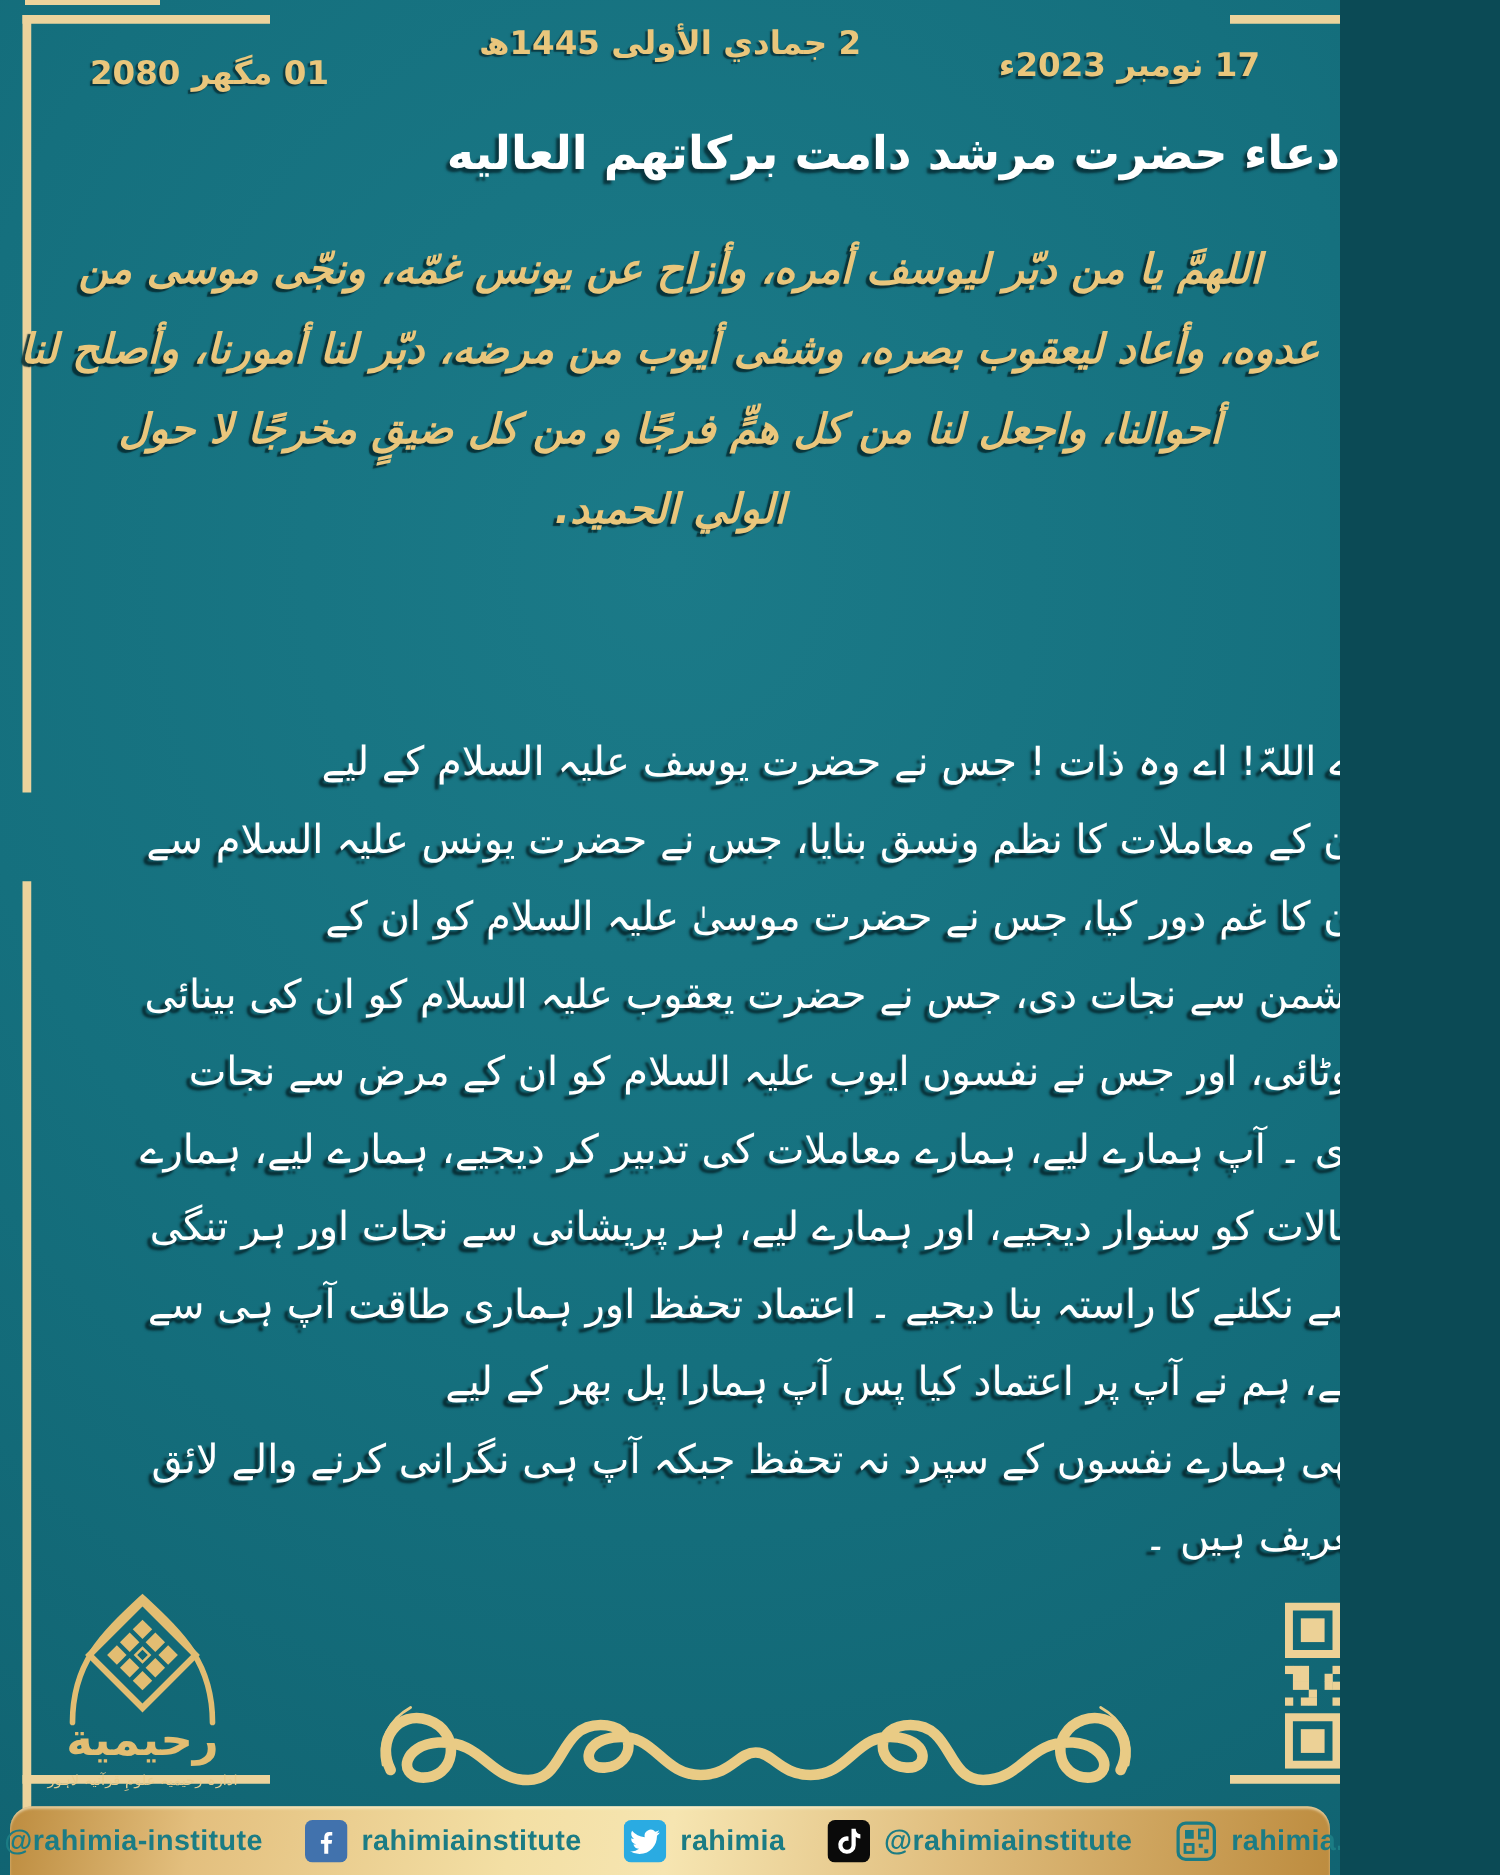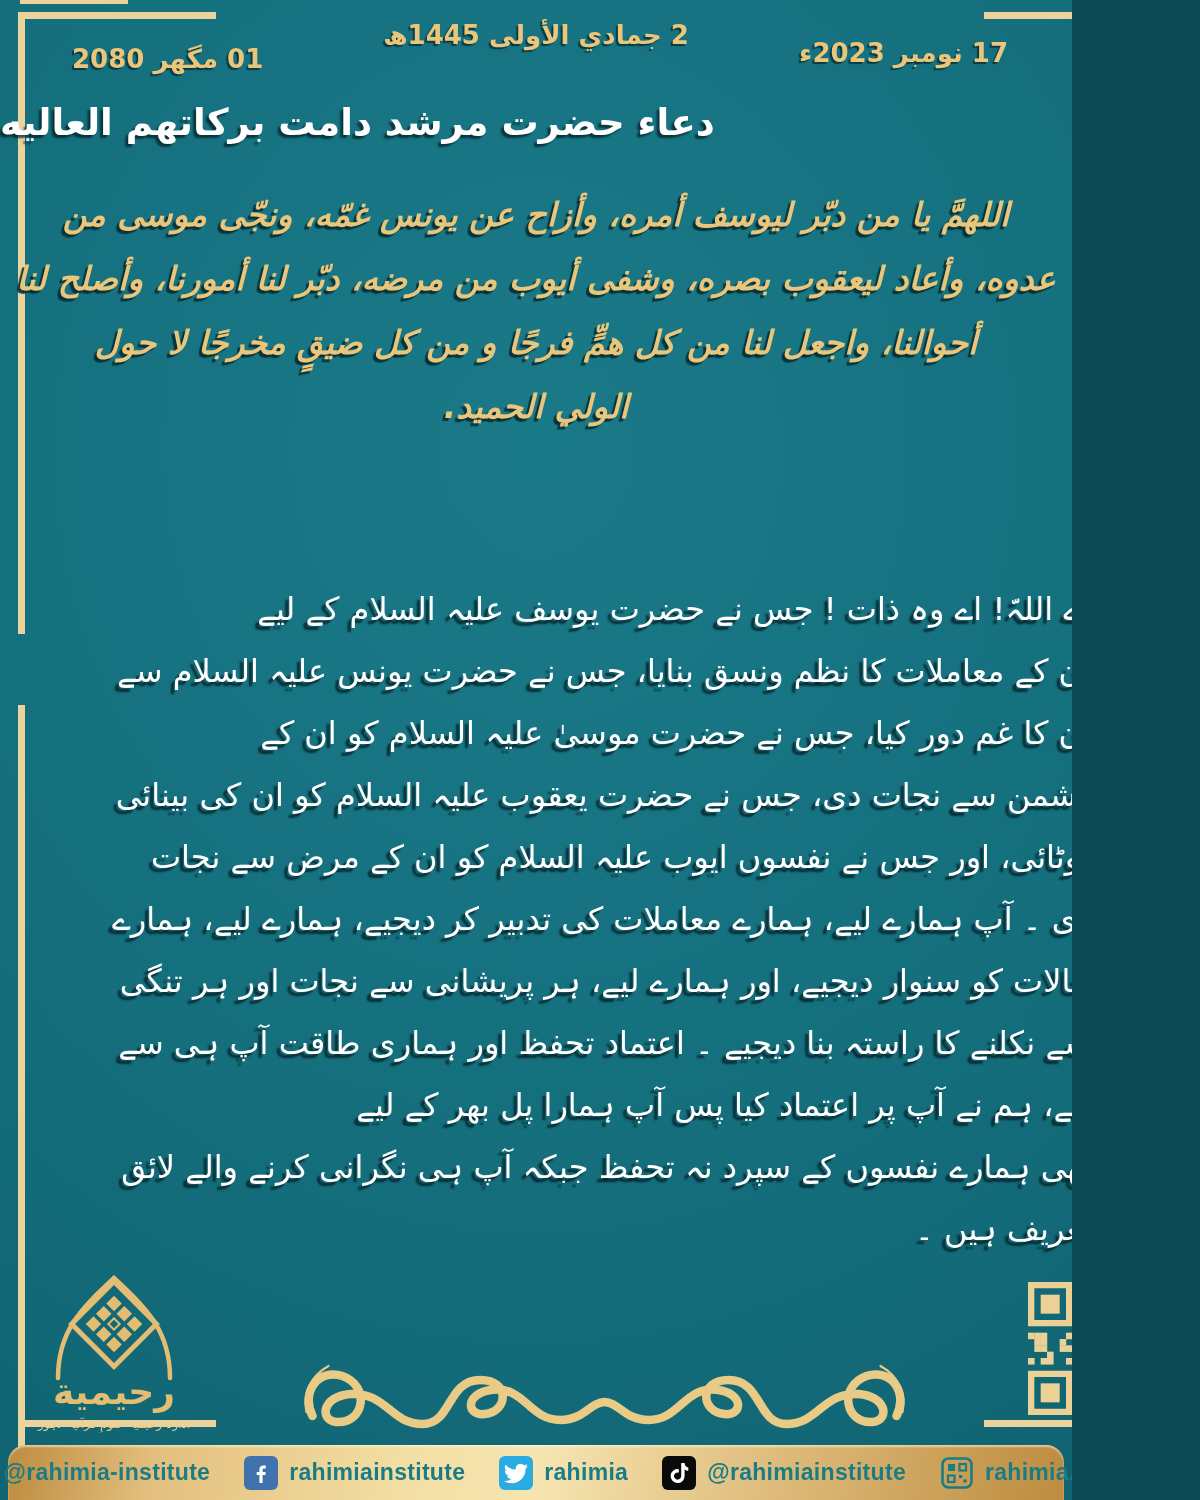--- a/index.html
+++ b/index.html
@@ -7,21 +7,21 @@
     font-family:"DejaVu Sans",sans-serif;
     background:radial-gradient(120% 95% at 50% 30%, var(--background-top,#1b7a88) 0%, #15707e 45%, var(--background-bottom,#0f5f6d) 100%);}
   
   .seg{position:absolute;background:var(--border-gold,#ecd39c);}
   
   .date{position:absolute;color:var(--gold,#e9c67c);font-size:26px;font-weight:bold;
     text-shadow:-2px 2px 1px rgba(7,44,50,.8);white-space:nowrap;direction:rtl;}
   .date-hijri{top:20px;left:0;right:0;text-align:center;}
   .date-greg{top:38px;right:64px;}
   .date-desi{top:44px;left:72px;}
-  .title{position:absolute;top:76px;left:0;right:0;text-align:left;direction:rtl;
+  .title{position:absolute;top:76px;left:0;right:0;text-align:right;direction:rtl;
     color:var(--title-white,#fff);font-size:37px;font-weight:bold;white-space:nowrap;
     text-shadow:-3px 3px 2px rgba(4,34,40,.75);}
   
   .arabic{position:absolute;top:183px;left:50%;transform:translateX(-50%);width:1110px;direction:rtl;}
   .aline{white-space:nowrap;text-align:center;line-height:64px;font-size:33px;font-weight:bold;
     color:var(--gold,#e9c67c);text-shadow:-3px 3px 1px rgba(7,44,50,.9);font-style:italic;}
   .urdu{position:absolute;top:578px;left:50%;transform:translateX(-50%);width:1110px;direction:rtl;}
   .uline{white-space:nowrap;text-align:right;line-height:62px;font-size:32px;font-weight:normal;
     color:#ffffff;text-shadow:-4px 4px 2px rgba(5,38,44,.92);}
   

